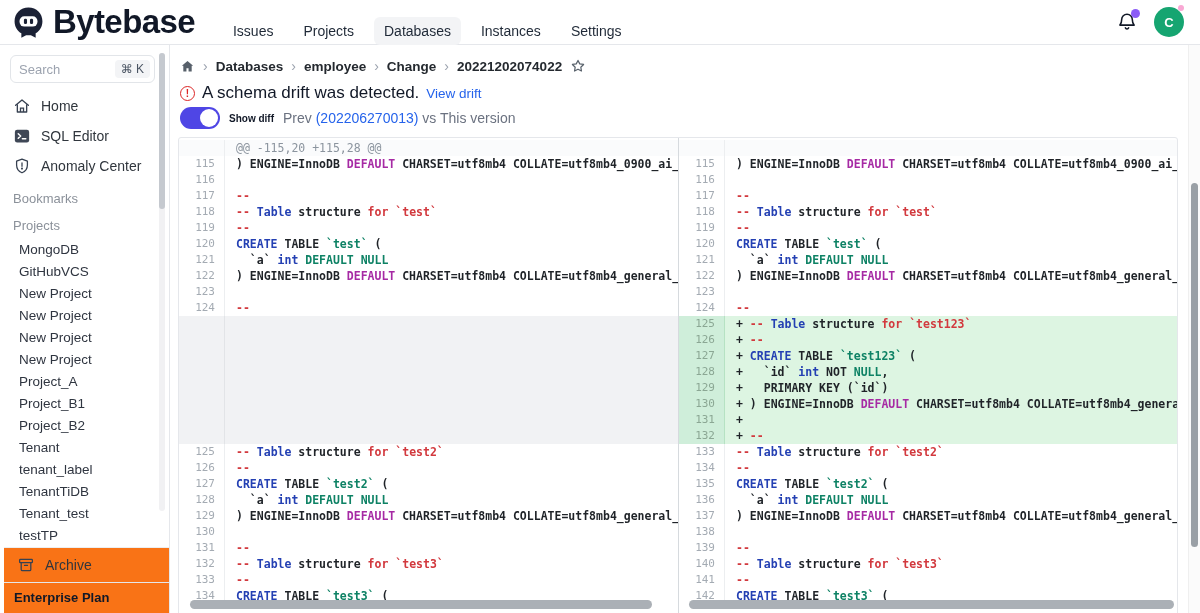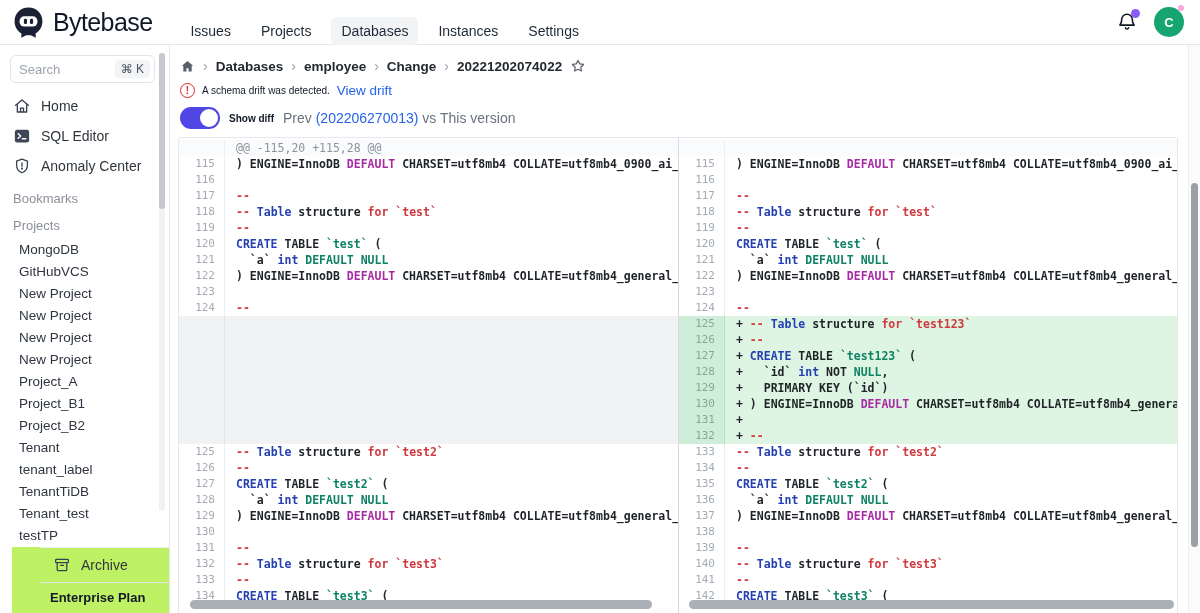--- a/index.html
+++ b/index.html
@@ -4,21 +4,21 @@
 <style>
   * { margin:0; padding:0; box-sizing:border-box; }
   html,body { width:1200px; height:613px; overflow:hidden; background:#fff;
               font-family:"Liberation Sans", sans-serif; }
 
   
   .topnav { position:absolute; top:0; left:0; width:1200px; height:45px;
             display:flex; align-items:center; border-bottom:1px solid #e5e7eb; background:#fff; }
   .brand { display:flex; align-items:center; gap:8px; padding-left:12px; }
   .brand-logo { width:33px; height:33px; display:block; }
-  .brand-name { font-size:25px; font-weight:400; color:#111827; letter-spacing:-0.6px; }
+  .brand-name { font-size:33px; font-weight:700; color:#111827; letter-spacing:-0.6px; }
   .nav-items { display:flex; align-items:center; gap:10px; margin-left:28px;margin-top:17px; }
   .nav-item { font-size:14px; font-weight:500; color:#1f2937; padding:6px 10px; border-radius:6px; cursor:pointer; }
   .nav-item.active { background:#f3f4f6; }
   .nav-right { margin-left:auto; display:flex; align-items:center; gap:16px; padding-right:16px; }
   .bell-wrap { position:relative; width:22px; height:22px; }
   .bell-dot { position:absolute; top:-2px; right:-2px; width:9px; height:9px; border-radius:50%; }
   .avatar { position:relative; width:30px; height:30px; border-radius:50%; color:#fff;
             display:flex; align-items:center; justify-content:center; font-size:13px; font-weight:600; }
   .avatar-dot { position:absolute; top:-2px; right:0px; width:6px; height:6px; border-radius:50%; background:#f9a8d4; }
 
@@ -32,36 +32,36 @@
   .searchbox input::placeholder { color:#9ca3af; }
   .kbd { margin-left:auto; background:#f3f4f6; border-radius:4px; padding:2px 6px;
          font-size:12px; color:#4b5563; white-space:nowrap; }
   .side-menu { margin-top:8px; }
   .side-menu-item { display:flex; align-items:center; gap:10px; padding:6px 10px 6px 13px;
                     font-size:14px; color:#30363d; font-weight:500; cursor:pointer; }
   .side-menu-item svg { flex:0 0 auto; }
   .section-label { font-size:13px; color:#8b919a; padding:10px 0 2px 13px; }
   .proj-list { margin-top:4px; }
   .proj-item { font-size:13.5px; color:#2f3540; padding:4px 4px 4px 19px; line-height:14px; cursor:pointer; }
-  .side-bottom { position:absolute; left:12px; right:0; bottom:0; background:#bef264;padding-left:28px; }
+  .side-bottom { position:absolute; left:4px; right:0; bottom:0; background:#f97316; }
   .archive-row { display:flex; align-items:center; gap:10px; padding:8px 10px 8px 13px;
                  font-size:14px; color:#30363d; border-top:1px solid #eceef0; cursor:pointer; }
   .plan-row { border-top:1px solid #e5e7eb; padding:7px 0 8px 10px; font-size:13px; font-weight:700; color:#111827; }
   .side-scroll-track { position:absolute; right:4px; top:8px; width:6px; height:458px; background:#f1f1f3; border-radius:3px; }
   .side-scroll-thumb { position:absolute; right:4px; top:8px; width:6px; height:156px; background:#c5c9cf; border-radius:3px; }
 
   
   .main { position:absolute; top:45px; left:170px; width:1030px; height:568px; background:#fff; }
   .crumb-row { position:absolute; top:13px; left:10px; display:flex; align-items:center; gap:8px; }
   .crumb-item { font-size:13.5px; font-weight:600; color:#24292f; cursor:pointer; }
   .crumb-sep { color:#9ca3af; font-size:14px; }
   .drift-row { position:absolute; top:38px; left:10px; display:flex; align-items:center; gap:7px; }
   .drift-icon { width:15px; height:15px; border:1.6px solid #dc2626; border-radius:50%;
                 color:#dc2626; font-size:10px; font-weight:700; display:flex; align-items:center; justify-content:center; }
-  .drift-text { font-size:10px; color:#111827; font-weight:500; }
+  .drift-text { font-size:17px; color:#111827; font-weight:500; }
   .link { font-size:13.5px; font-weight:500; cursor:pointer; }
   .toggle-row { position:absolute; top:62px; left:10px; display:flex; align-items:center; gap:9px; }
   .toggle { width:40px; height:22px; border-radius:11px; position:relative; cursor:pointer; }
   .toggle-knob { position:absolute; top:2px; right:2px; width:18px; height:18px; border-radius:50%; background:#fff; }
   .toggle-label { font-size:10px; font-weight:700; color:#111827; }
   .toggle-sub { font-size:14px; color:#6b7280; }
   .toggle-sub .ver { font-weight:400; }
 
   
   .diff-panel { position:absolute; top:92px; left:8px; width:1000px; height:478px;

